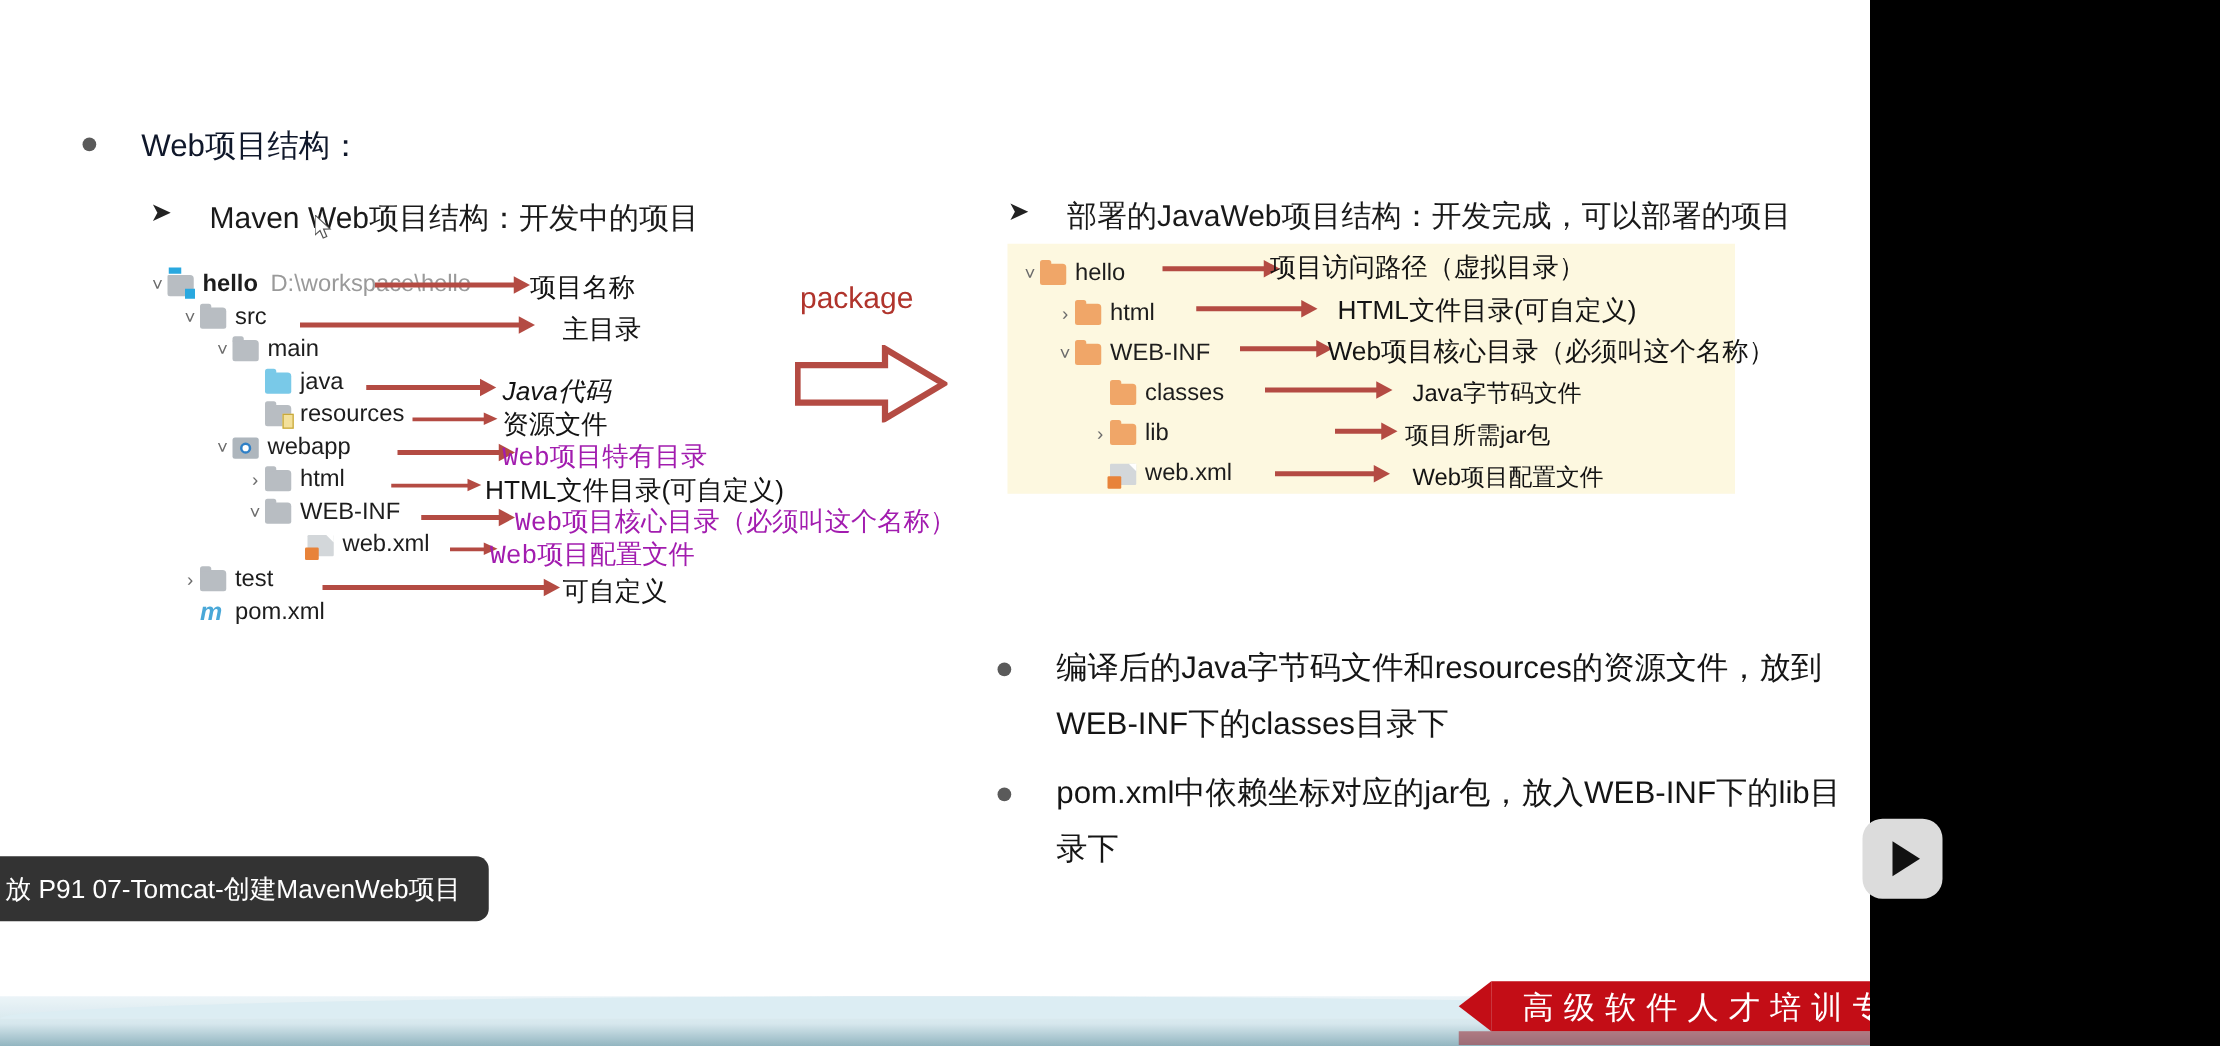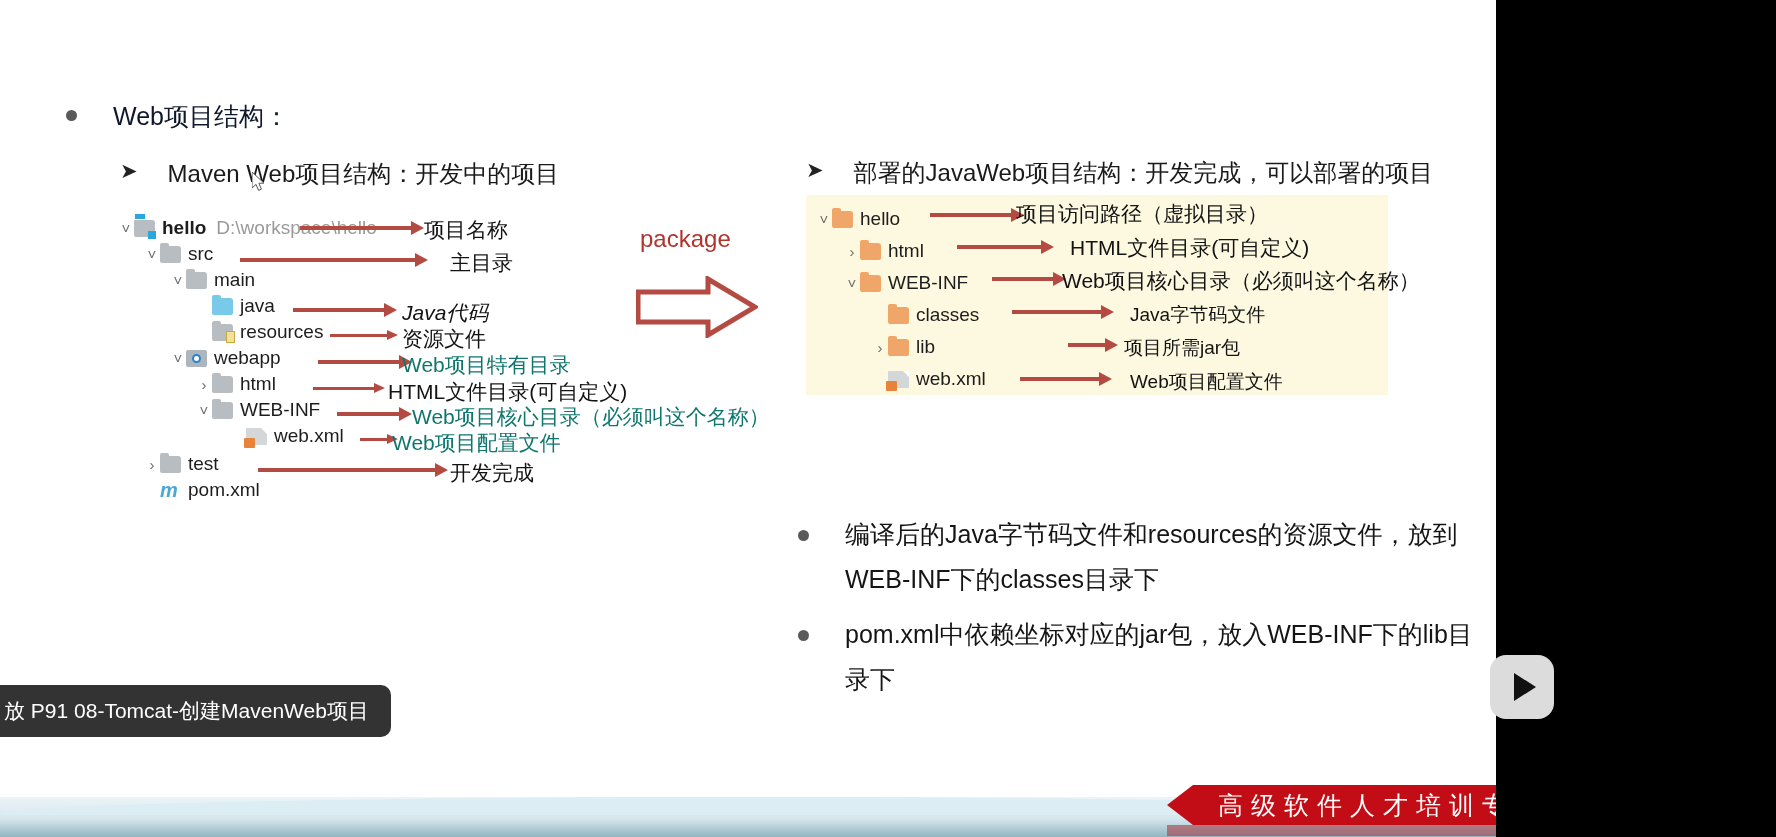--- a/index.html
+++ b/index.html
@@ -121,21 +121,21 @@
     border-top:7px solid transparent;border-bottom:7px solid transparent;
   }
   .arr.thin{height:3px;}
   .arr.thin:after{
     right:-10px;top:-4px;
     border-left:11px solid #b44b43;
     border-top:5.5px solid transparent;border-bottom:5.5px solid transparent;
   }
   
   .lbl{position:absolute;font-size:21px;color:#131313;white-space:nowrap;}
-  .lbl.red{color:#0f766e;}
+  .lbl.red{color:#a21caf;font-family:Liberation Mono, monospace;}
   .lbl.sm{font-size:19px;}
   
   #ypanel{
     position:absolute;left:806px;top:195px;
     width:582px;height:200px;
     background:#fdf8e0;
   }
   
   #pkgarrow{position:absolute;left:636px;top:276px;width:122px;height:62px;}
   #pkglabel{
@@ -307,21 +307,21 @@
   <div class="arr" style="left:258px;top:468px;width:178px;"></div>
 
   <div class="lbl" style="left:424px;top:216px;">项目名称</div>
   <div class="lbl" style="left:450px;top:249px;">主目录</div>
   <div class="lbl" style="left:402px;top:299px;font-style:italic;">Java代码</div>
   <div class="lbl" style="left:402px;top:325px;">资源文件</div>
   <div class="lbl red" style="left:402px;top:351px;">Web项目特有目录</div>
   <div class="lbl" style="left:388px;top:378px;">HTML文件目录(可自定义)</div>
   <div class="lbl red" style="left:412px;top:403px;">Web项目核心目录（必须叫这个名称）</div>
   <div class="lbl red" style="left:392px;top:429px;">Web项目配置文件</div>
-  <div class="lbl" style="left:450px;top:459px;">开发完成</div>
+  <div class="lbl" style="left:450px;top:459px;">可自定义</div>
 
   <div id="pkglabel">package</div>
   <svg id="pkgarrow" viewBox="0 0 122 62">
     <polygon points="2,16 72,16 72,3 119,31 72,59 72,46 2,46" fill="none" stroke="#b44b43" stroke-width="5" stroke-linejoin="miter"></polygon>
   </svg>
 
   <div class="tree" id="rtree" style="left:816px;top:203px;">
 
     <div class="trow" style="margin-left:0px;height:32px;">
       <span class="chev">˅</span>
@@ -391,18 +391,18 @@
   <div id="wave"></div>
   <div id="redbanner">
     <span>高级软件人才培训专家</span>
   </div>
 
 </div>
 
 <div id="rightbar"></div>
 
 <div id="toast">
-  <span>放 P91 08-Tomcat-创建MavenWeb项目</span>
+  <span>放 P91 07-Tomcat-创建MavenWeb项目</span>
 </div>
 
 <div id="playbtn">
   <span class="tri"></span>
 </div>
 
 </body></html>

